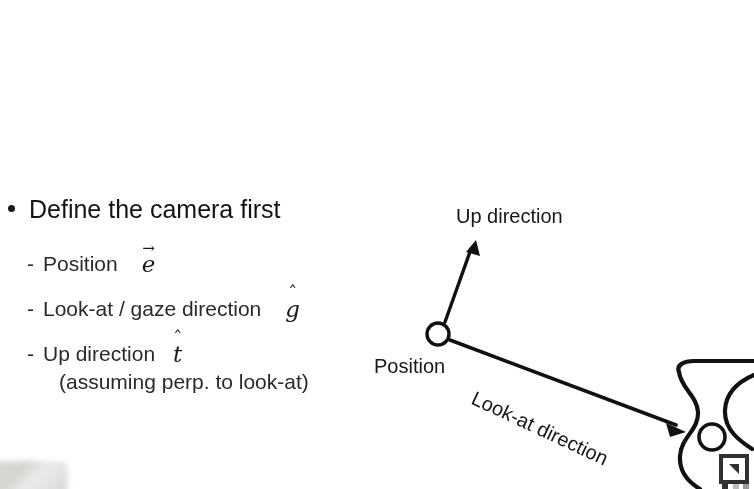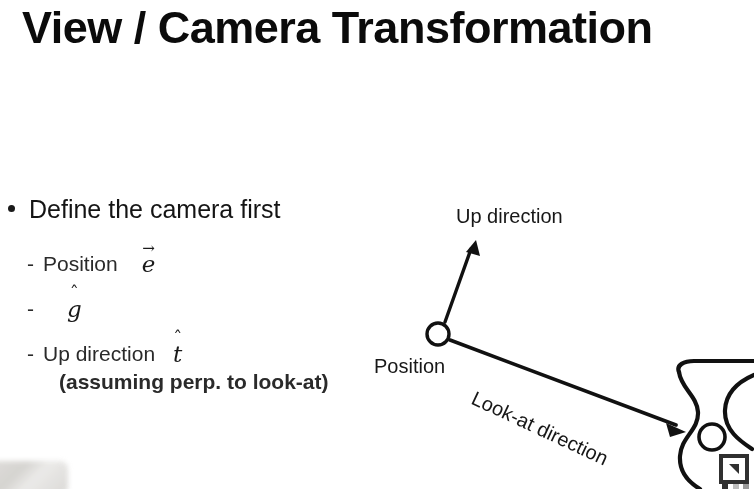--- a/index.html
+++ b/index.html
@@ -74,21 +74,21 @@
     color: #2a2a2a;
   }
   .sub-note {
     font-size: 21px;
     line-height: 27px;
     color: #2a2a2a;
   }
   #sub-1 { left: 27px; top: 251px; }
   #sub-2 { left: 27px; top: 296px; }
   #sub-3 { left: 27px; top: 341px; }
-  #sub-3-note { position: absolute; left: 59px; top: 368px; white-space: nowrap; font-weight: bold; }
+  #sub-3-note { position: absolute; left: 59px; top: 368px; white-space: nowrap; }
 
   
   .math {
     font-family: "DejaVu Serif", serif;
     font-style: italic;
     font-size: 23px;
     position: relative;
     display: inline-block;
     color: #1a1a1a;
   }
@@ -143,40 +143,40 @@
     background: linear-gradient(135deg, #d9d7d4 0%, #cfcdc9 35%, #e8e7e5 55%, #d4d2cf 100%);
     filter: blur(2.4px);
     opacity: 0.85;
   }
 </style>
 </head>
 <body>
 
 <div id="slide">
 
-  <div id="slide-title">View / Camera Transformation</div>
 
 
   <div class="bullet-row" id="bullet-2">
     <span class="bullet-dot"></span>
     <span class="bullet-text">Define the camera first</span>
   </div>
 
   <div class="sub-row" id="sub-1">
     <span class="sub-dash">-</span>
     <span class="sub-text">Position</span>
     <span class="sym-gap"></span>
     <span class="math vec">
       <span class="accent">→</span>
       <span>e</span>
     </span>
   </div>
 
   <div class="sub-row" id="sub-2">
     <span class="sub-dash">-</span>
+    <span class="sub-text">Look-at / gaze direction</span>
     <span class="sym-gap"></span>
     <span class="math hat">
       <span class="accent">ˆ</span>
       <span>g</span>
     </span>
   </div>
 
   <div class="sub-row" id="sub-3">
     <span class="sub-dash">-</span>
     <span class="sub-text">Up direction</span>

